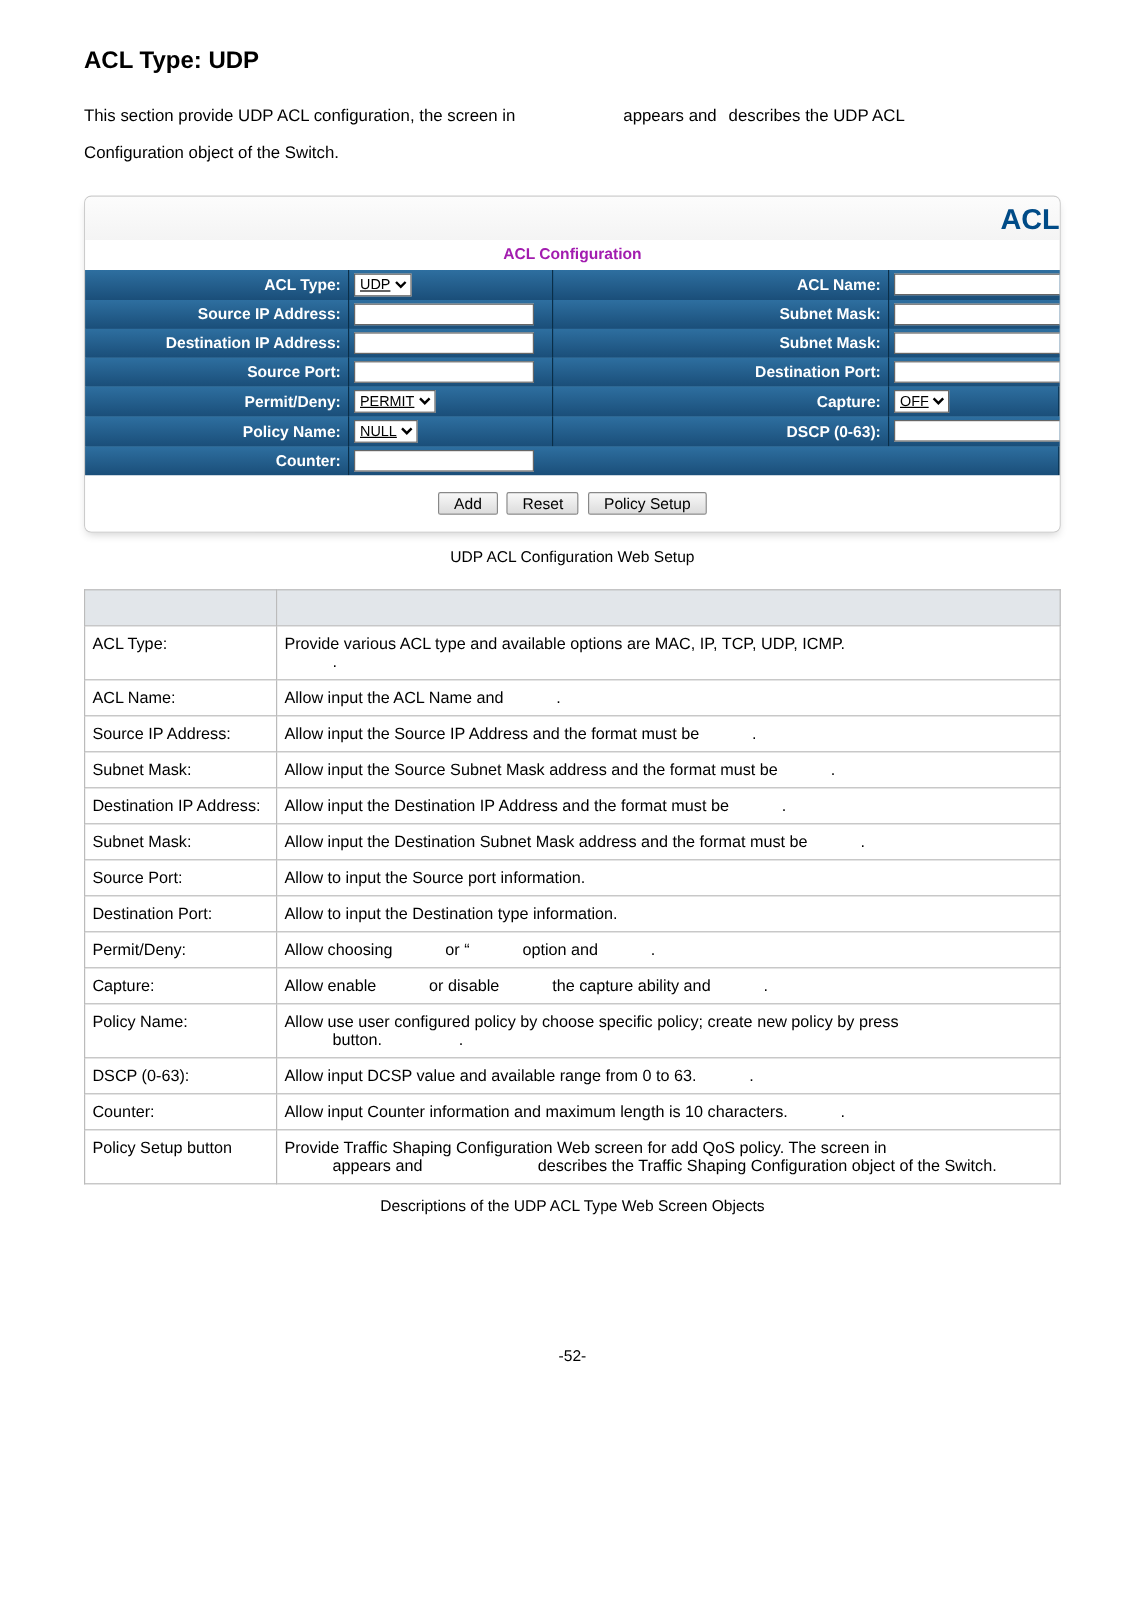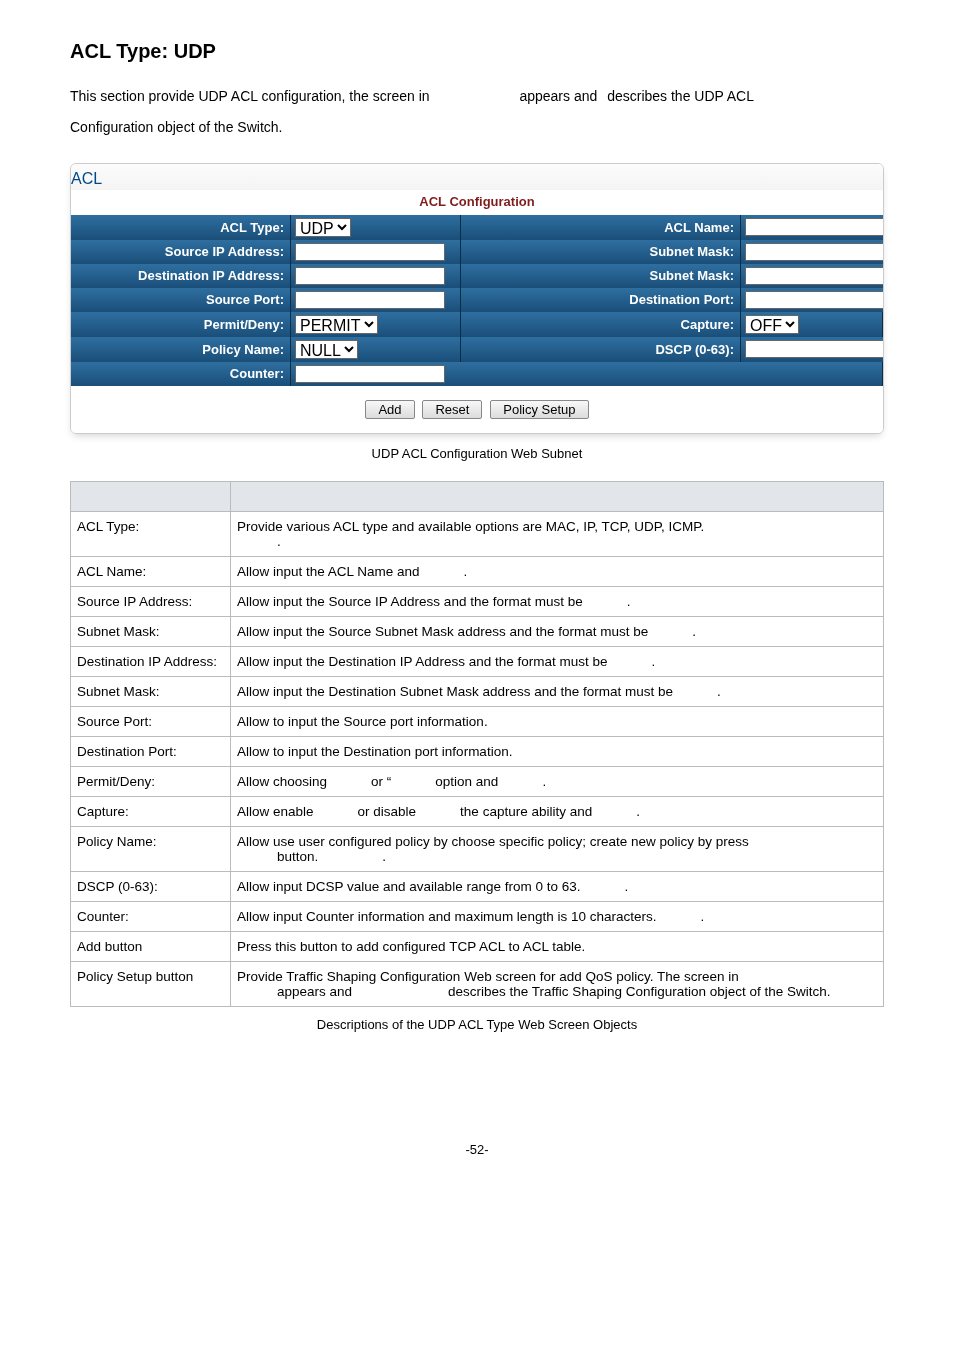--- a/index.html
+++ b/index.html
@@ -23,33 +23,33 @@
   .intro .seg { padding-right: 6px; }
   .acl-panel {
     border: 1px solid #ccc;
     width: 100%;
     border-radius: 6px;
     box-shadow: 0 4px 8px -3px rgba(0,0,0,0.2);
     overflow: hidden;
     margin-bottom: 12px;
   }
   .acl-title {
-    text-align: left;
-    font-size: 16px;
-    font-weight: normal;
+    text-align: right;
+    font-size: 24px;
+    font-weight: bold;
     color: #004b87;
     padding: 6px 0 2px 0;
     background: linear-gradient(#fcfcfc,#f4f4f4);
   }
   .acl-subtitle {
     text-align: center;
     font-weight: bold;
     padding: 4px 0 6px 0;
     background: #fff;
-    color: #7f1d1d;
+    color: #a21caf;
     font-size: 13px;
   }
   .acl-form {
     width: 100%;
   }
   .acl-row {
     display: flex;
     width: 100%;
     background: #003a63;
   }
@@ -70,24 +70,25 @@
   .cell-input {
     flex: 0 0 170px;
     background: linear-gradient(#2e6fa0,#1a4e79);
     border-right: 1px solid #0a2e48;
     padding: 3px 4px;
   }
   .half .cell-label:nth-child(3) { flex: 0 0 280px; }
   .half .cell-input:nth-child(4) { flex: 1; }
   .full .cell-input { flex: 1; }
   .acl-input, .acl-select {
-    font-size: 16px;
+    font-size: 12px;
     height: 18px;
     border: 1px solid #666;
     background: #fff;
+    text-decoration: underline;
   }
   .acl-input { width: 150px; }
   .acl-select { height: 19px; }
   .acl-buttons {
     text-align: center;
     padding: 14px 0;
     background: #fff;
   }
   .winbtn {
     font-size: 13px;
@@ -219,21 +220,21 @@
     </div>
 
   </div>
   <div class="acl-buttons">
     <button class="winbtn">Add</button>
     <button class="winbtn">Reset</button>
     <button class="winbtn">Policy Setup</button>
   </div>
 </div>
 
-<div class="figure-caption">UDP ACL Configuration Web Subnet</div>
+<div class="figure-caption">UDP ACL Configuration Web Setup</div>
 
 <table class="desc-table">
   <thead>
     <tr>
         <th>.</th>
         <th>.</th>
       </tr>
   </thead>
   <tbody id="desc-body">
       <tr>
@@ -259,21 +260,21 @@
       <tr>
         <td>Subnet Mask:</td>
         <td><span class="seg">Allow input the Destination Subnet Mask address and the format must be</span><span class="seg" style="margin-left: 40px;">.</span></td>
       </tr>
       <tr>
         <td>Source Port:</td>
         <td><span class="seg">Allow to input the Source port information.</span></td>
       </tr>
       <tr>
         <td>Destination Port:</td>
-        <td><span class="seg">Allow to input the Destination port information.</span></td>
+        <td><span class="seg">Allow to input the Destination type information.</span></td>
       </tr>
       <tr>
         <td>Permit/Deny:</td>
         <td><span class="seg">Allow choosing</span><span class="seg" style="margin-left: 40px;">or “</span><span class="seg" style="margin-left: 40px; text-align: right;">option and</span><span class="seg" style="margin-left: 40px;">.</span></td>
       </tr>
       <tr>
         <td>Capture:</td>
         <td><span class="seg">Allow enable</span><span class="seg" style="margin-left: 40px;">or disable</span><span class="seg" style="margin-left: 40px;">the capture ability and</span><span class="seg" style="margin-left: 40px;">.</span></td>
       </tr>
       <tr>
@@ -282,24 +283,20 @@
       </tr>
       <tr>
         <td>DSCP (0-63):</td>
         <td><span class="seg">Allow input DCSP value and available range from 0 to 63.</span><span class="seg" style="margin-left: 40px;">.</span></td>
       </tr>
       <tr>
         <td>Counter:</td>
         <td><span class="seg">Allow input Counter information and maximum length is 10 characters.</span><span class="seg" style="margin-left: 40px;">.</span></td>
       </tr>
       <tr>
-        <td>Add button</td>
-        <td><span class="seg">Press this button to add configured TCP ACL to ACL table.</span></td>
-      </tr>
-      <tr>
         <td>Policy Setup button</td>
         <td><span class="seg">Provide Traffic Shaping Configuration Web screen for add QoS policy. The screen in</span><br><span class="seg" style="margin-left: 40px;">appears and</span><span class="seg" style="margin-left: 92px;">describes the Traffic Shaping Configuration object of the Switch.</span></td>
       </tr>
     </tbody>
 </table>
 
 <div class="table-caption">Descriptions of the UDP ACL Type Web Screen Objects</div>
 
 <div class="page-num">-52-</div>
 

